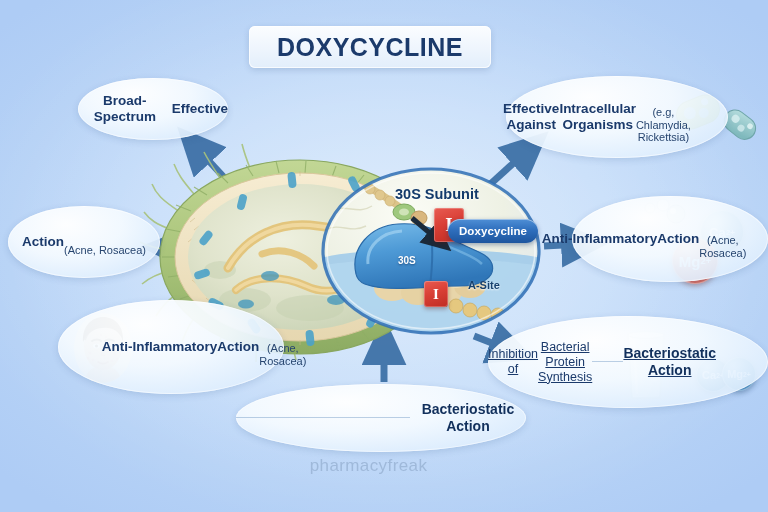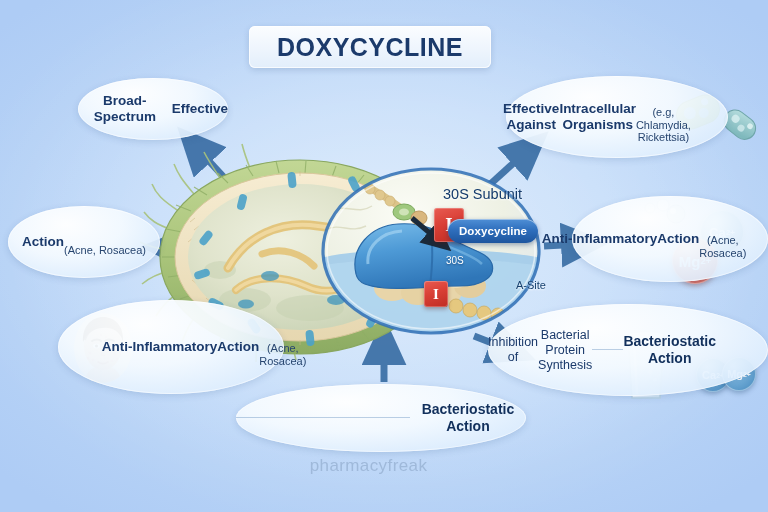--- a/index.html
+++ b/index.html
@@ -52,39 +52,39 @@
   .b-strong{font-size:14px;font-weight:bold;color:#12305c;line-height:1.2;}
   .sep{width:72%;height:1px;background:rgba(110,150,195,.45);margin:4px 0 5px;}
 
   
   #bubble-broad{left:78px;top:78px;width:150px;height:62px;}
   #bubble-intra{left:506px;top:76px;width:222px;height:82px;padding-right:40px;}
   #bubble-anti-left{left:8px;top:206px;width:152px;height:72px;}
   #bubble-anti-right{left:572px;top:196px;width:196px;height:86px;padding-right:52px;}
   #bubble-face{left:58px;top:300px;width:226px;height:94px;padding-left:66px;}
   #bubble-bottom{left:236px;top:384px;width:290px;height:68px;}
-  #bubble-inhib-right{left:488px;top:304px;width:280px;height:92px;padding-right:52px;}
+  #bubble-inhib-right{left:488px;top:316px;width:280px;height:92px;padding-right:52px;text-decoration:underline;}
 
   
   #watermark{
     position:absolute;left:0;top:456px;width:737px;text-align:center;
     font-size:17px;color:#9fb9da;letter-spacing:.4px;
     font-family:"Liberation Sans", sans-serif;
   }
 
   
   #bacterium{position:absolute;left:150px;top:150px;width:330px;height:215px;}
 
   
   #magnifier{
     position:absolute;left:320px;top:166px;width:222px;height:170px;
   }
 
   
-  .circ-label{position:absolute;font-weight:normal;color:#133a6b;text-shadow:0 1px 2px rgba(255,255,255,.9);margin-left:48px;}
+  .circ-label{position:absolute;font-weight:bold;color:#133a6b;text-shadow:0 1px 2px rgba(255,255,255,.9);}
   #lbl-30s-subunit{left:395px;top:186px;font-size:14.5px;}
   #lbl-30s{left:398px;top:255px;font-size:10px;color:#ffffff;text-shadow:0 1px 2px rgba(20,60,110,.7);}
   #lbl-asite{left:468px;top:279px;font-size:11px;color:#17416f;}
 
   
   .block-sq{
     position:absolute;border-radius:3px;
     background:linear-gradient(160deg,#e85b52 0%,#d93f35 45%,#bf2c23 100%);
     box-shadow:0 2px 4px rgba(90,20,15,.35), 0 0 0 1px rgba(255,255,255,.25) inset;
     display:flex;align-items:center;justify-content:center;

